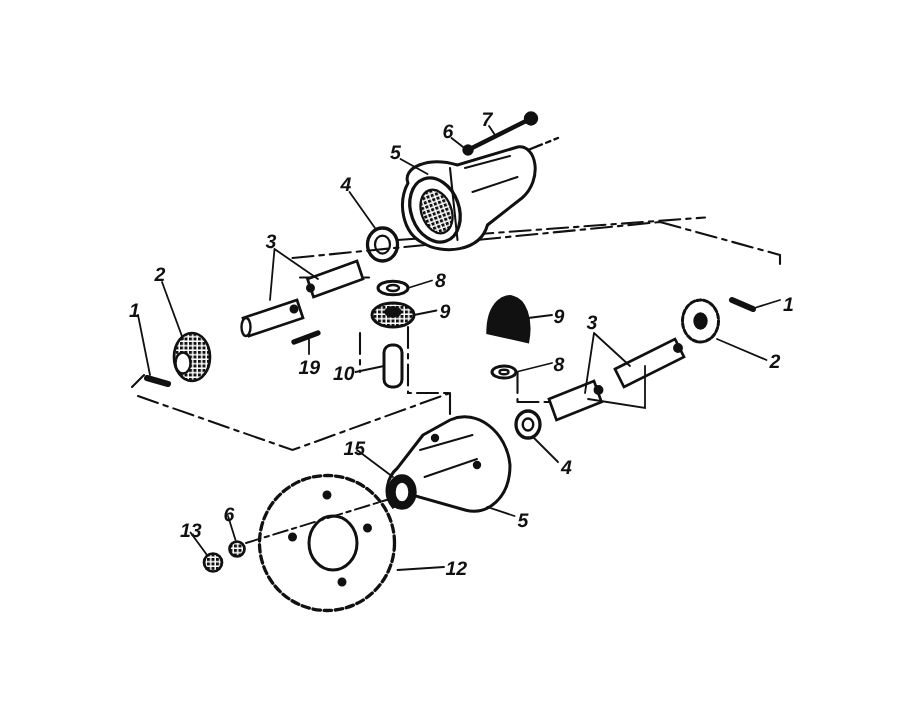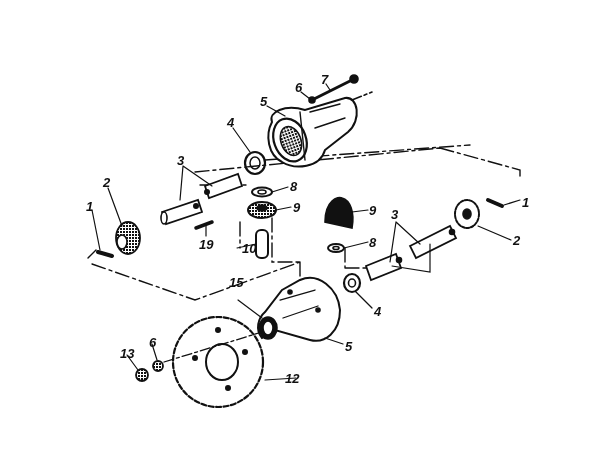--- a/index.html
+++ b/index.html
@@ -142,25 +142,25 @@
 
 <span class="lbl" style="left:86px;top:200px;">1</span>
 <span class="lbl" style="left:103px;top:176px;">2</span>
 <span class="lbl" style="left:177px;top:154px;">3</span>
 <span class="lbl" style="left:227px;top:116px;">4</span>
 <span class="lbl" style="left:260px;top:95px;">5</span>
 <span class="lbl" style="left:295px;top:81px;">6</span>
 <span class="lbl" style="left:321px;top:73px;">7</span>
 <span class="lbl" style="left:290px;top:180px;">8</span>
 <span class="lbl" style="left:293px;top:201px;">9</span>
-<span class="lbl" style="left:222px;top:242px;margin-left:20px;">10</span>
+<span class="lbl" style="left:222px;top:242px;">10</span>
 <span class="lbl" style="left:199px;top:238px;">19</span>
 <span class="lbl" style="left:369px;top:204px;">9</span>
 <span class="lbl" style="left:369px;top:236px;">8</span>
 <span class="lbl" style="left:391px;top:208px;">3</span>
 <span class="lbl" style="left:522px;top:196px;">1</span>
 <span class="lbl" style="left:513px;top:234px;">2</span>
 <span class="lbl" style="left:374px;top:305px;">4</span>
-<span class="lbl" style="left:229px;top:276px;">15</span>
+<span class="lbl" style="left:229px;top:292px;">15</span>
 <span class="lbl" style="left:345px;top:340px;">5</span>
-<span class="lbl" style="left:285px;top:372px;">12</span>
+<span class="lbl" style="left:297px;top:372px;">12</span>
 <span class="lbl" style="left:149px;top:336px;">6</span>
 <span class="lbl" style="left:120px;top:347px;">13</span>
 
 </body></html>

